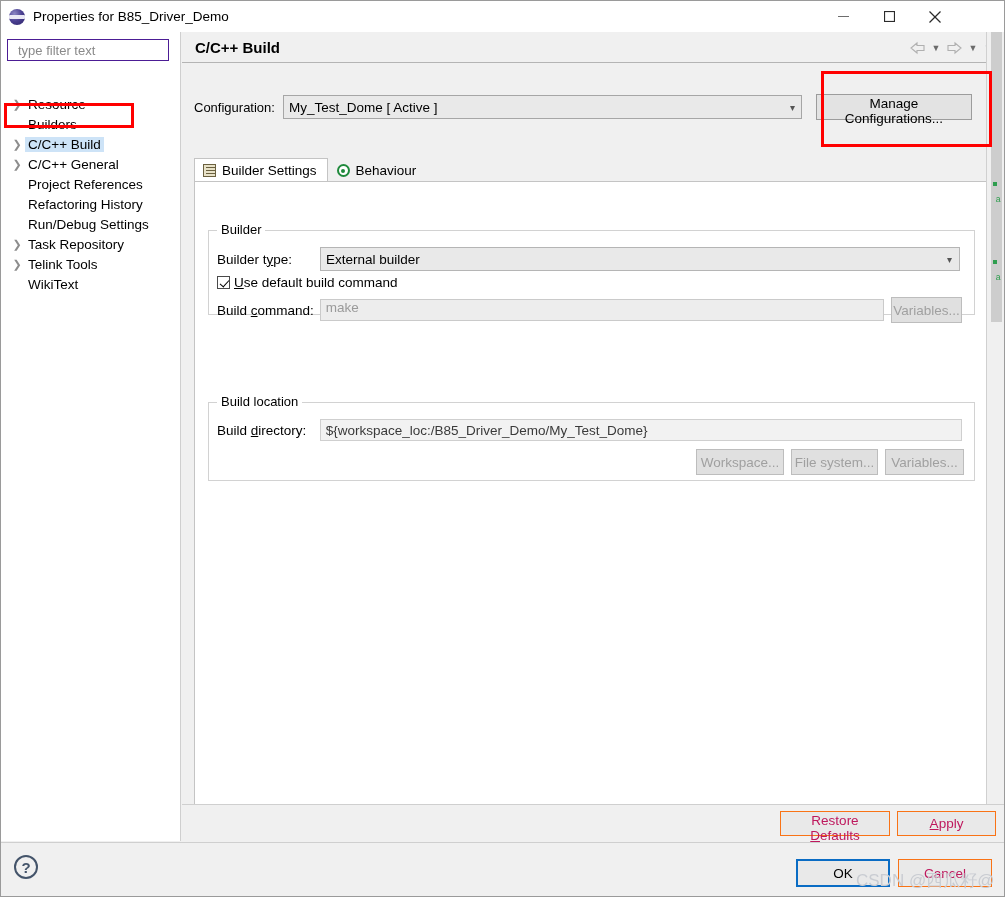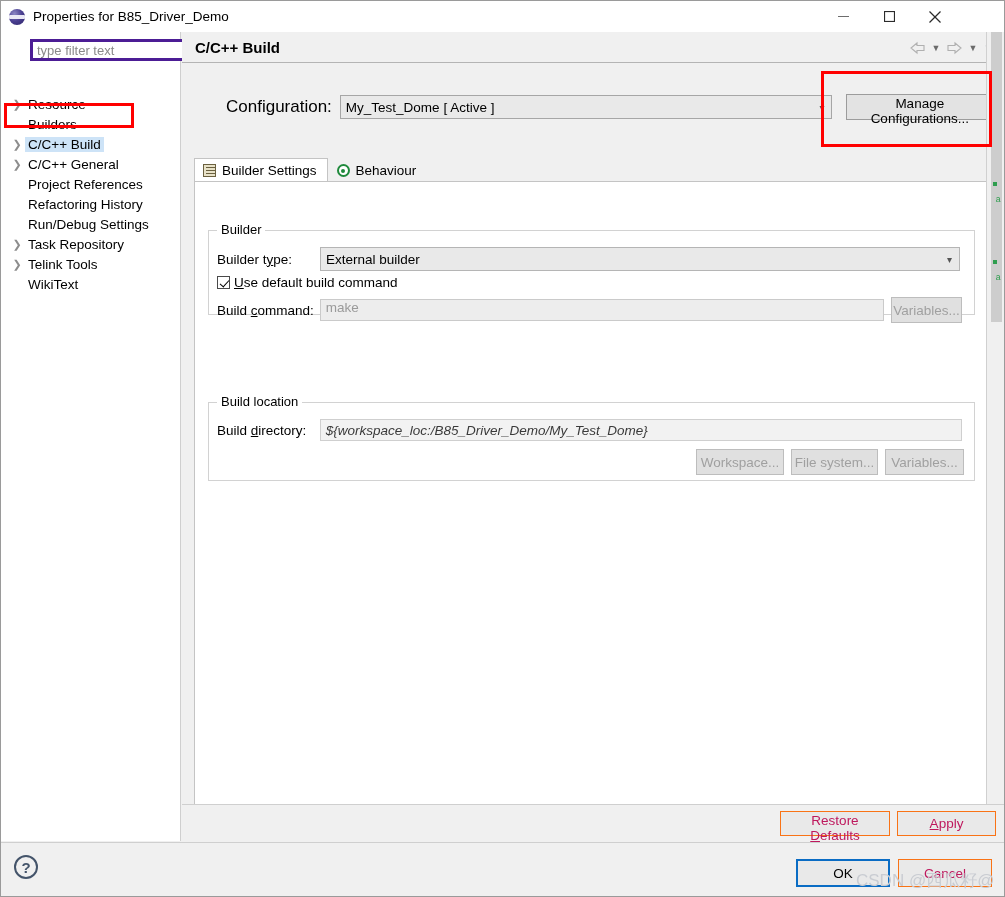--- a/index.html
+++ b/index.html
@@ -60,27 +60,26 @@
   
   #left-panel {
     position: absolute; left: 0; top: 31px;
     width: 180px; height: 809px;
     background: #ffffff;
     border-right: 1px solid #cfcfcf;
   }
   #filter-input {
     position: absolute; left: 6px; top: 7px;
     width: 162px; height: 22px;
-    border: 3px solid #4c1d95;
+    border: 1px solid #4c1d95;
     background: #ffffff;
     font-family: "Liberation Sans", sans-serif;
     font-size: 13px;
-    padding: 0 4px;
-    color: #000;
-    margin-left: 23px;
+    padding: 0 10px;
+    color: #000;
   }
   #filter-input::placeholder { color: #8a8a8a; opacity: 1; }
 
   #tree { position: absolute; left: 0; top: 62px; width: 180px; }
   .tree-item {
     position: relative;
     height: 20px;
     display: flex; align-items: center;
     padding-left: 8px;
     white-space: nowrap;
@@ -126,21 +125,21 @@
     font-size: 9px; color: #6b6b6b;
   }
   .nav-caret.dark { color: #1f3864; font-size: 11px; }
 
   
   #config-row {
     position: absolute; left: 12px; top: 60px;
     width: 800px; height: 30px;
     display: flex; align-items: center;
   }
-  #config-label { font-size: 17px; margin-right: 8px; white-space: nowrap; margin-left: 32px; }
+  #config-label { font-size: 13px; margin-right: 8px; white-space: nowrap; }
   #config-combo {
     position: relative;
     width: 519px; height: 24px;
     background: #e9e9e9;
     border: 1px solid #a6a6a6;
     display: flex; align-items: center;
     padding-left: 5px;
     font-size: 13.5px;
   }
   #config-combo .combo-caret {
@@ -268,21 +267,20 @@
     color: #9a9a9a;
   }
   .textfield-ro {
     height: 22px;
     background: #f2f2f2;
     border: 1px solid #cfcfcf;
     display: flex; align-items: center;
     padding-left: 5px;
     font-size: 13.5px;
     color: #3a3a3a;
-    font-style: italic;
   }
 
   .cbox {
     width: 13px; height: 13px;
     border: 1px solid #4a4a4a;
     background: #ffffff;
     position: relative;
     flex: none;
     margin-right: 4px;
   }

